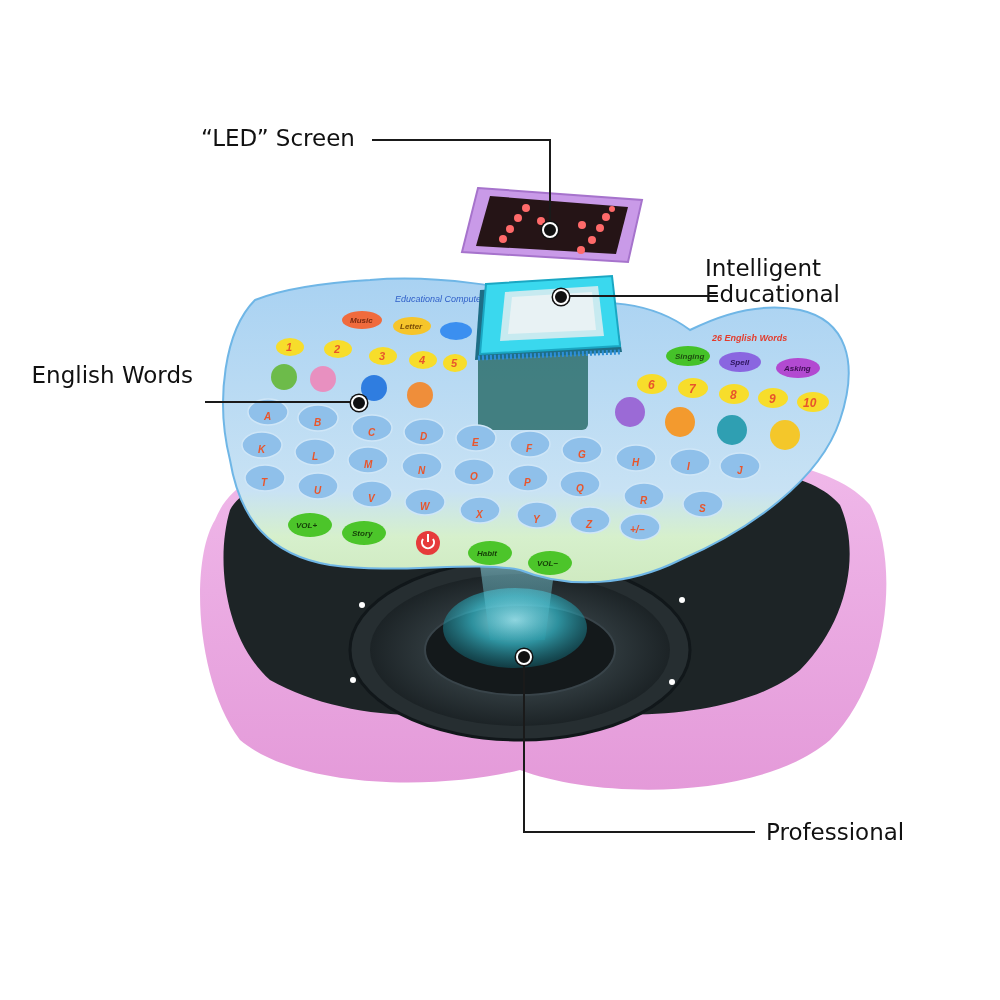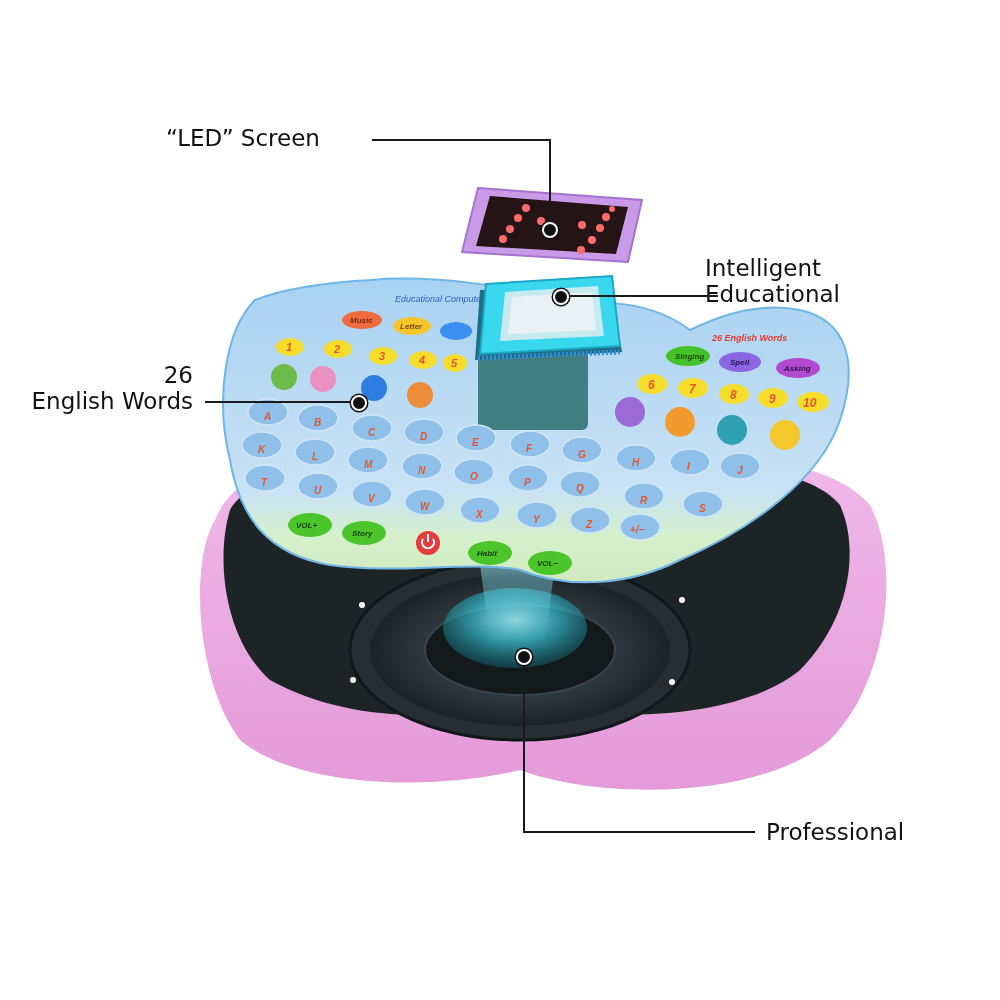--- a/index.html
+++ b/index.html
@@ -222,34 +222,33 @@
       <circle cx="582" cy="225" r="4"></circle>
         <circle cx="606" cy="217" r="4"></circle>
         <circle cx="600" cy="228" r="4"></circle>
         <circle cx="592" cy="240" r="4"></circle>
         <circle cx="581" cy="250" r="4"></circle>
         <circle cx="612" cy="209" r="3"></circle>
     </g>
   </g>
 </svg>
 
-<div class="label" style="left:166px;top:125px;">“LED”   Screen</div>
+<div class="label" style="left:201px;top:125px;">“LED”   Screen</div>
 <div class="leader" style="left:372px;top:139px;width:178px;height:1.5px;"></div>
 <div class="leader" style="left:549px;top:139px;width:1.5px;height:88px;"></div>
 <div class="dot" style="left:542px;top:222px;"></div>
 
 <div class="label" style="left:705px;top:255px;">
   <div>Intelligent</div>
   <div>Educational</div>
 </div>
 <div class="leader" style="left:560px;top:295px;width:158px;height:1.5px;"></div>
 <div class="dot" style="left:553px;top:289px;"></div>
 
 <div class="label right" style="left:20px;top:362px;width:173px;">
-  <div>26</div>
   <div>English Words</div>
 </div>
 <div class="leader" style="left:205px;top:401px;width:150px;height:1.5px;"></div>
 <div class="dot" style="left:351px;top:395px;"></div>
 
 <div class="label" style="left:766px;top:819px;">
   <div>Professional</div>
 </div>
 <div class="leader" style="left:523px;top:655px;width:1.5px;height:177px;"></div>
 <div class="leader" style="left:523px;top:831px;width:232px;height:1.5px;"></div>

